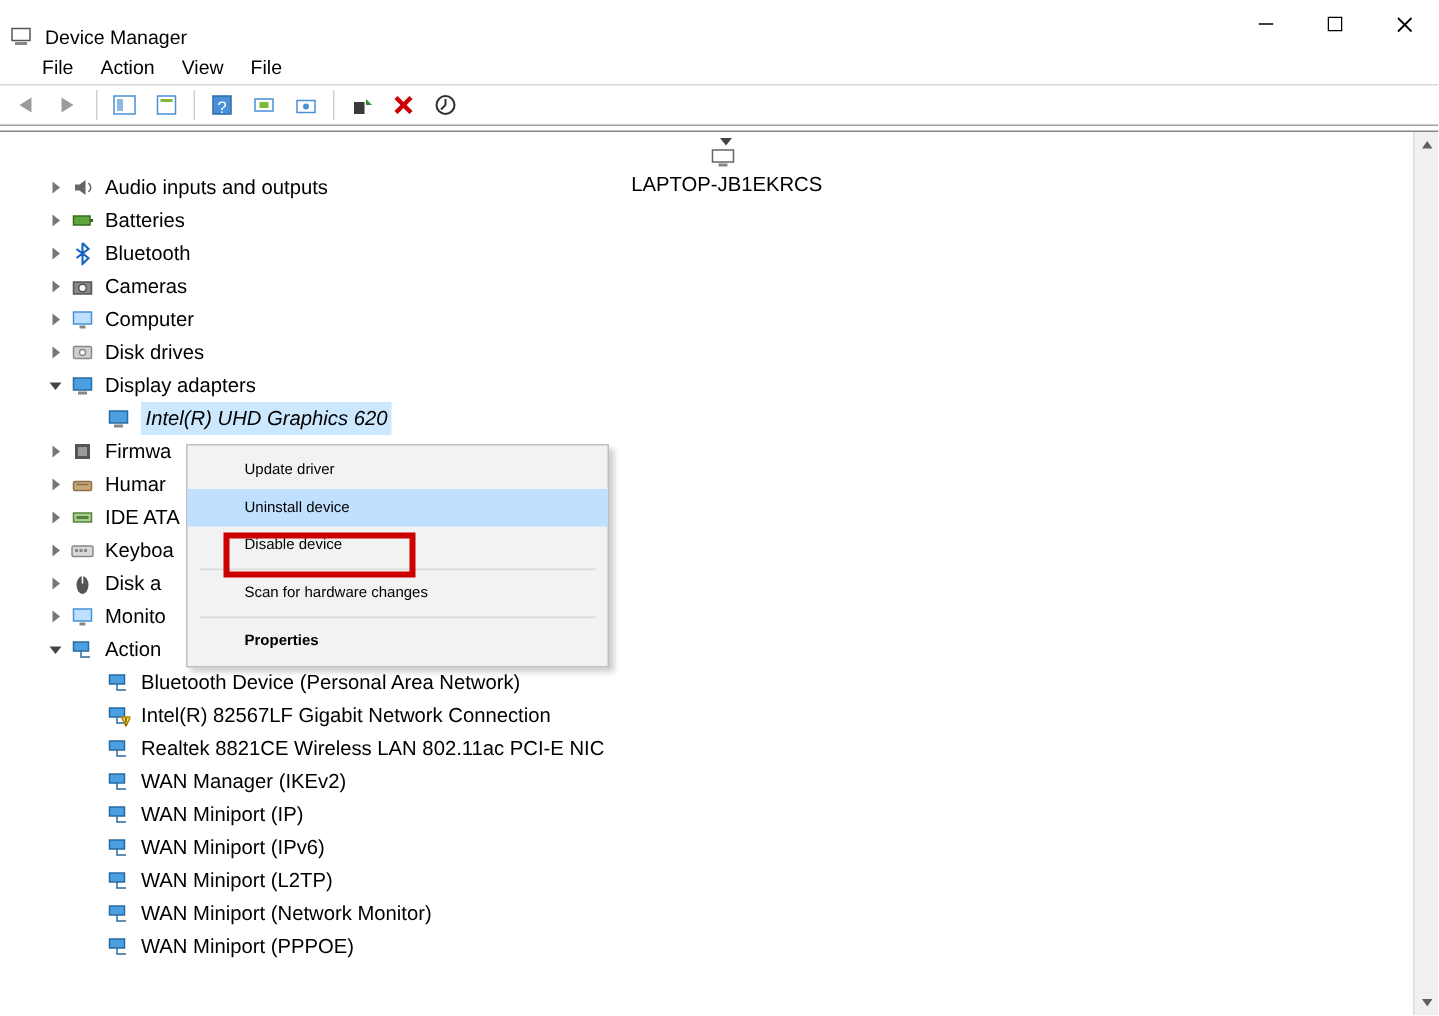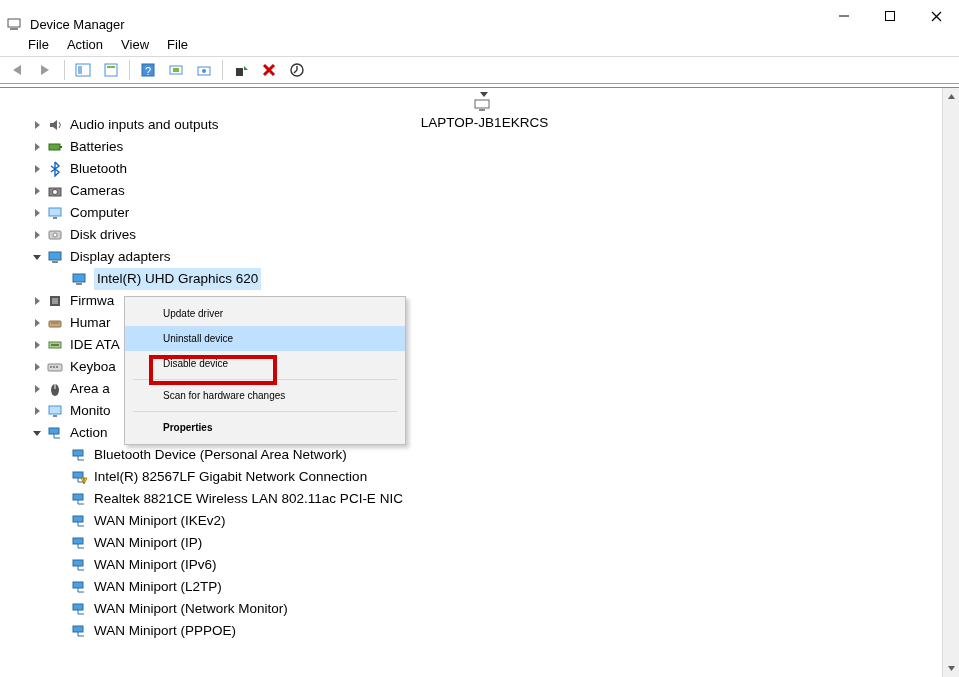--- a/index.html
+++ b/index.html
@@ -45,21 +45,21 @@
   .node { display:flex; align-items:center; height:22px; }
   .exp { width:14px; height:14px; margin-right:2px; display:inline-flex; align-items:center; justify-content:center; }
   .chev-right::before { content:""; display:block; width:0;height:0;border-top:4px solid transparent;border-bottom:4px solid transparent;border-left:5px solid #777; }
   .chev-down::before  { content:""; display:block; width:0;height:0;border-left:4px solid transparent;border-right:4px solid transparent;border-top:5px solid #444; }
   .blank { width:14px; height:14px; margin-right:2px; }
   .ico { width:18px; height:16px; margin-right:6px; display:inline-flex; align-items:center; justify-content:center; }
   .label { white-space:nowrap; font-size:13.5px; }
   .indent0 { padding-left: 4px; flex-direction: column; }
   .indent1 { padding-left: 24px; }
   .indent2 { padding-left: 48px; }
-  .sel { background:#cce8ff; }
+  .sel { background:#cce8ff;font-style:italic; }
   .scrollbar {
     position:absolute; right:0; top:0; bottom:0; width:17px; background:#f0f0f0; border-left:1px solid #dcdcdc;
   }
   .scroll-arrow { height:17px; width:17px; display:flex;align-items:center;justify-content:center; position:absolute; left:0; }
   .scroll-arrow.up { top:0; }
   .scroll-arrow.down { bottom:0; }
   .context-menu {
     position:absolute;
     left:124px; top:296px;
     width:282px;
@@ -339,21 +339,21 @@
     </div>
 
     <div class="node indent1">
       <span class="exp chev-right"></span>
       <span class="ico">
           <svg width="16" height="16">
             <ellipse cx="8" cy="9" rx="4" ry="6" fill="#555"></ellipse>
             <line x1="8" y1="3" x2="8" y2="8" stroke="#fff"></line>
           </svg>
         </span>
-      <span class="label">Area a</span>
+      <span class="label">Disk a</span>
     </div>
 
     <div class="node indent1">
       <span class="exp chev-right"></span>
       <span class="ico">
           <svg width="16" height="16">
             <rect x="2" y="3" width="12" height="8" fill="#bde0ff" stroke="#4a90d9"></rect>
             <rect x="6" y="12" width="4" height="2" fill="#888"></rect>
           </svg>
         </span>
@@ -404,21 +404,21 @@
       <span class="label">Realtek 8821CE Wireless LAN 802.11ac PCI-E NIC</span>
     </div>
     <div class="node indent2">
       <span class="blank"></span>
       <span class="ico">
           <svg width="16" height="16">
             <rect x="2" y="3" width="10" height="6" fill="#4aa0e0" stroke="#2a6aa0"></rect>
             <path d="M7 9 L7 13 L13 13" fill="none" stroke="#2a6aa0"></path>
           </svg>
         </span>
-      <span class="label">WAN Miniport (IKEv2)</span>
+      <span class="label">WAN Manager (IKEv2)</span>
     </div>
     <div class="node indent2">
       <span class="blank"></span>
       <span class="ico">
           <svg width="16" height="16">
             <rect x="2" y="3" width="10" height="6" fill="#4aa0e0" stroke="#2a6aa0"></rect>
             <path d="M7 9 L7 13 L13 13" fill="none" stroke="#2a6aa0"></path>
           </svg>
         </span>
       <span class="label">WAN Miniport (IP)</span>

